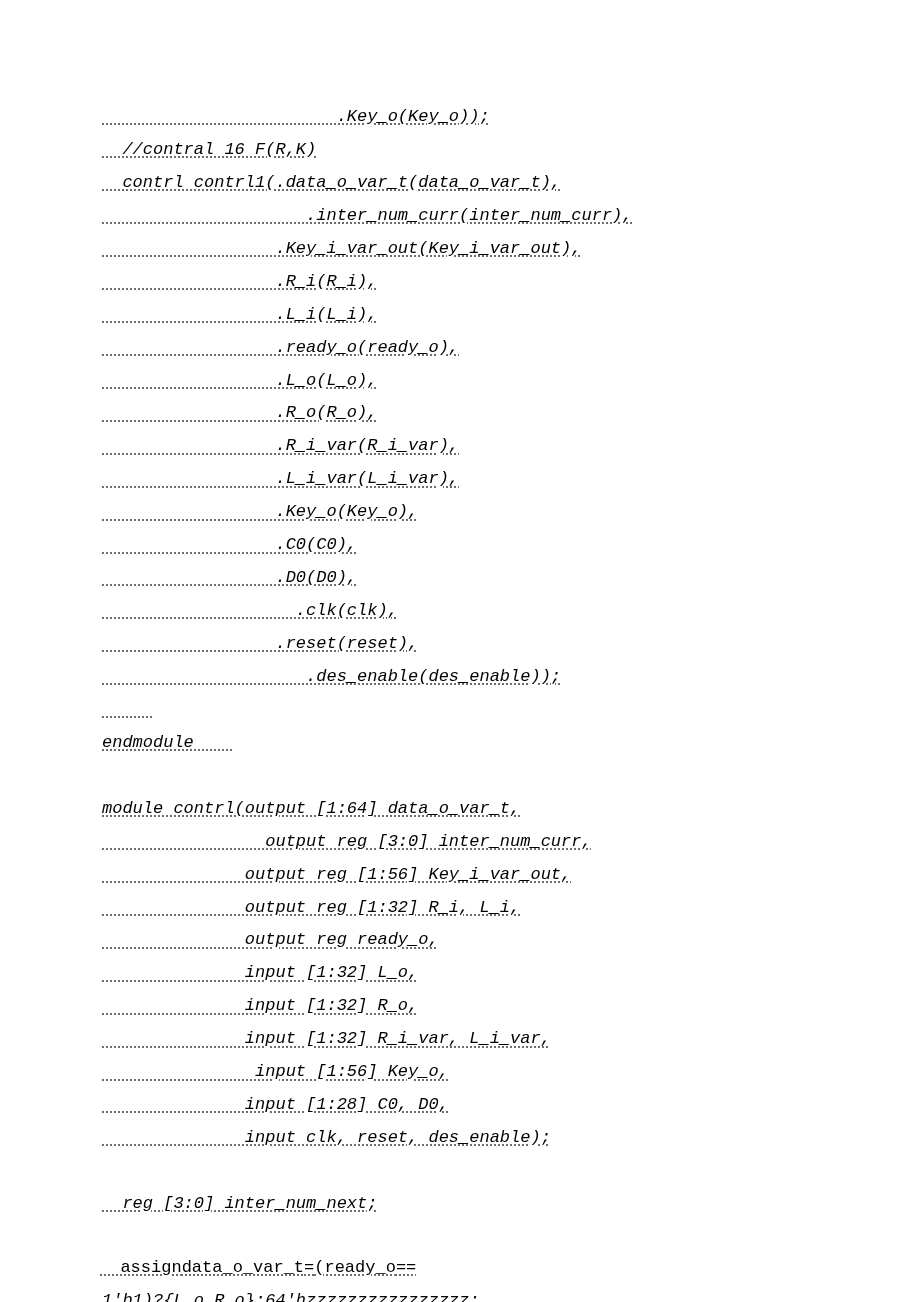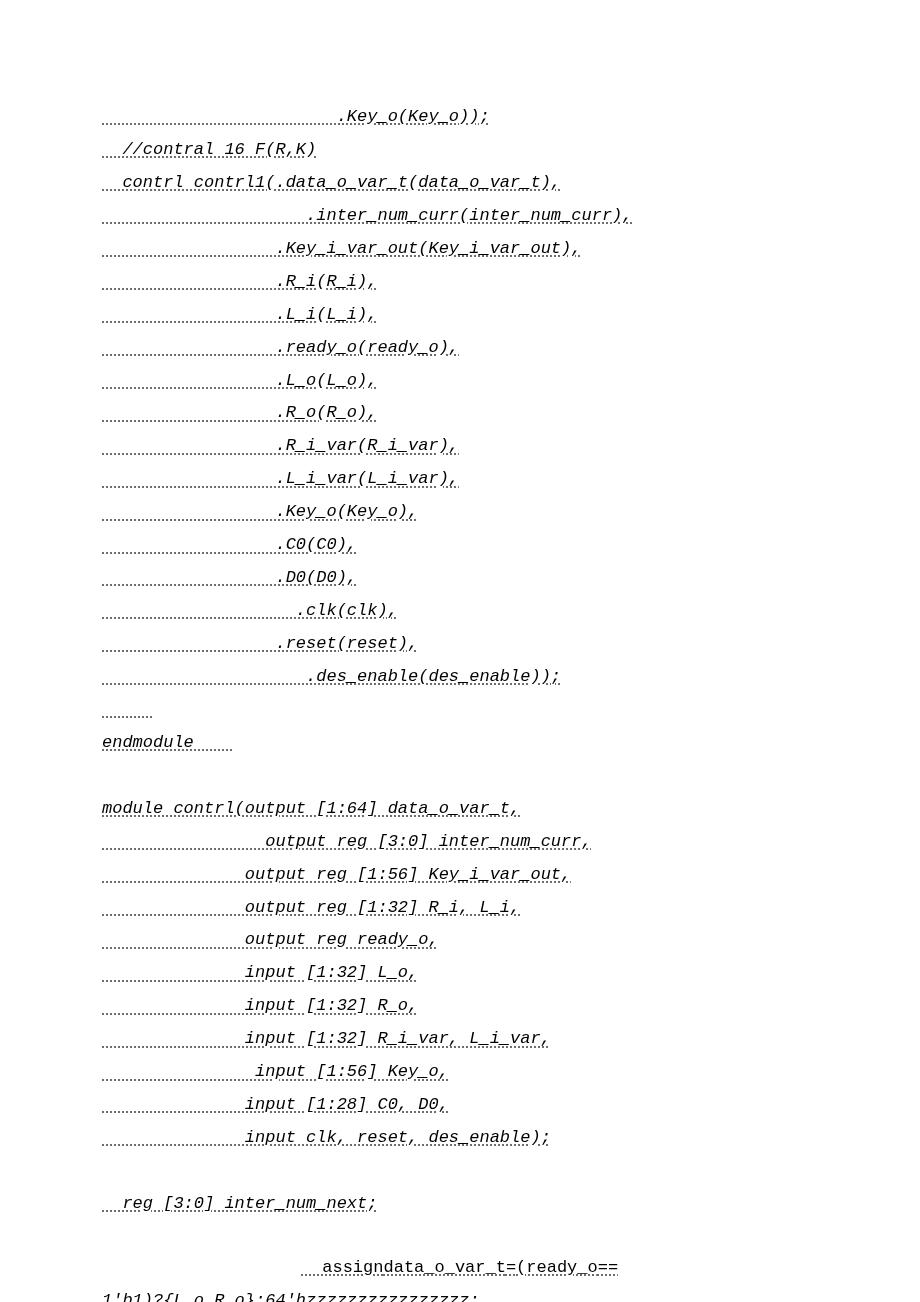--- a/index.html
+++ b/index.html
@@ -26,21 +26,21 @@
     text-decoration-line: underline;
     text-decoration-style: dotted;
     text-decoration-color: #555;
     text-underline-offset: 3px;
   }
   .blank {
     height: 1.82em;
   }
   .justify-line {
     display: flex;
-    justify-content: center;
+    justify-content: flex-start;
     width: 100%;
   }
   .justify-line > span {
     text-decoration-line: underline;
     text-decoration-style: dotted;
     text-decoration-color: #555;
     text-underline-offset: 3px;
   }
 </style>
 </head>

